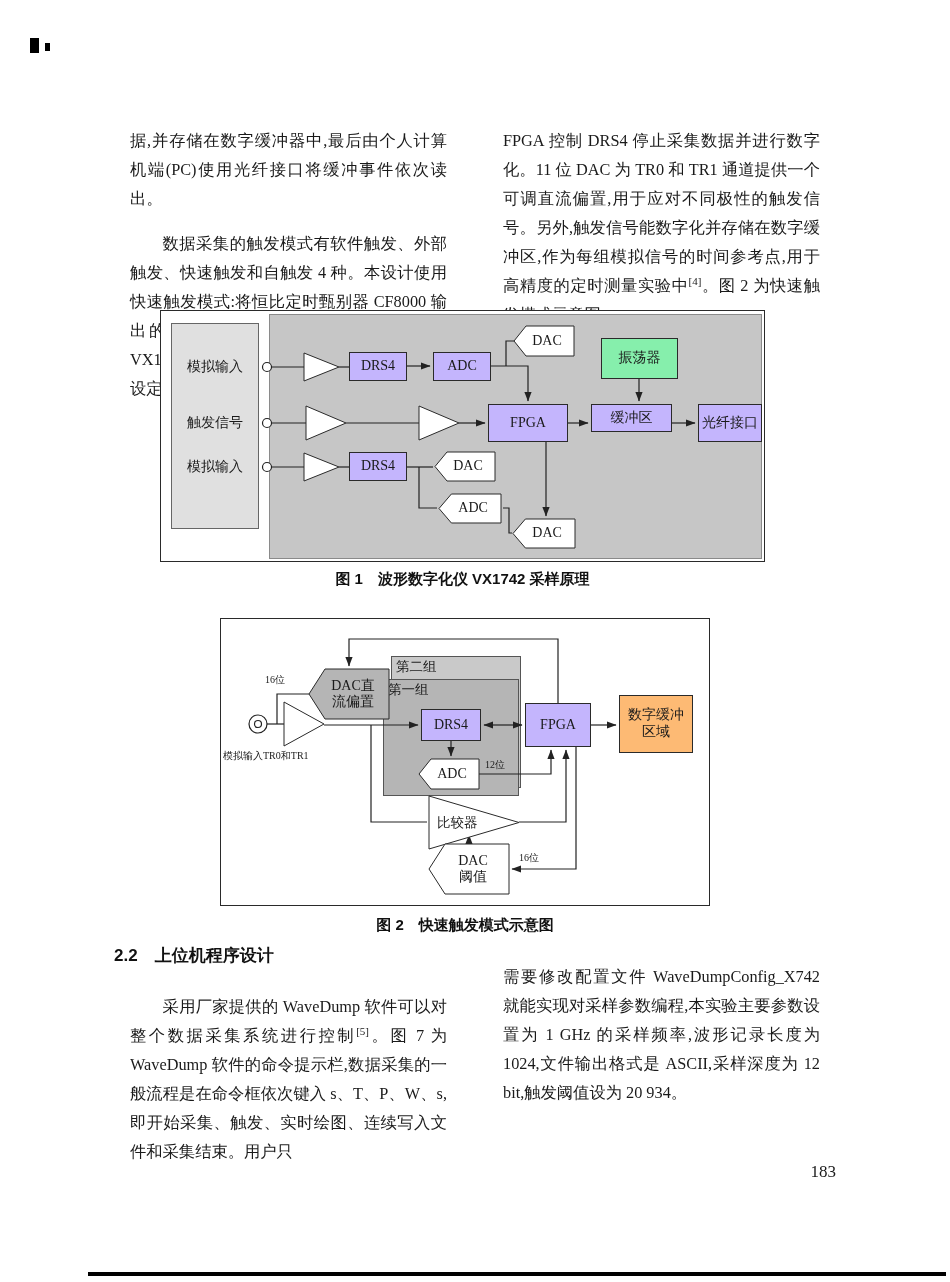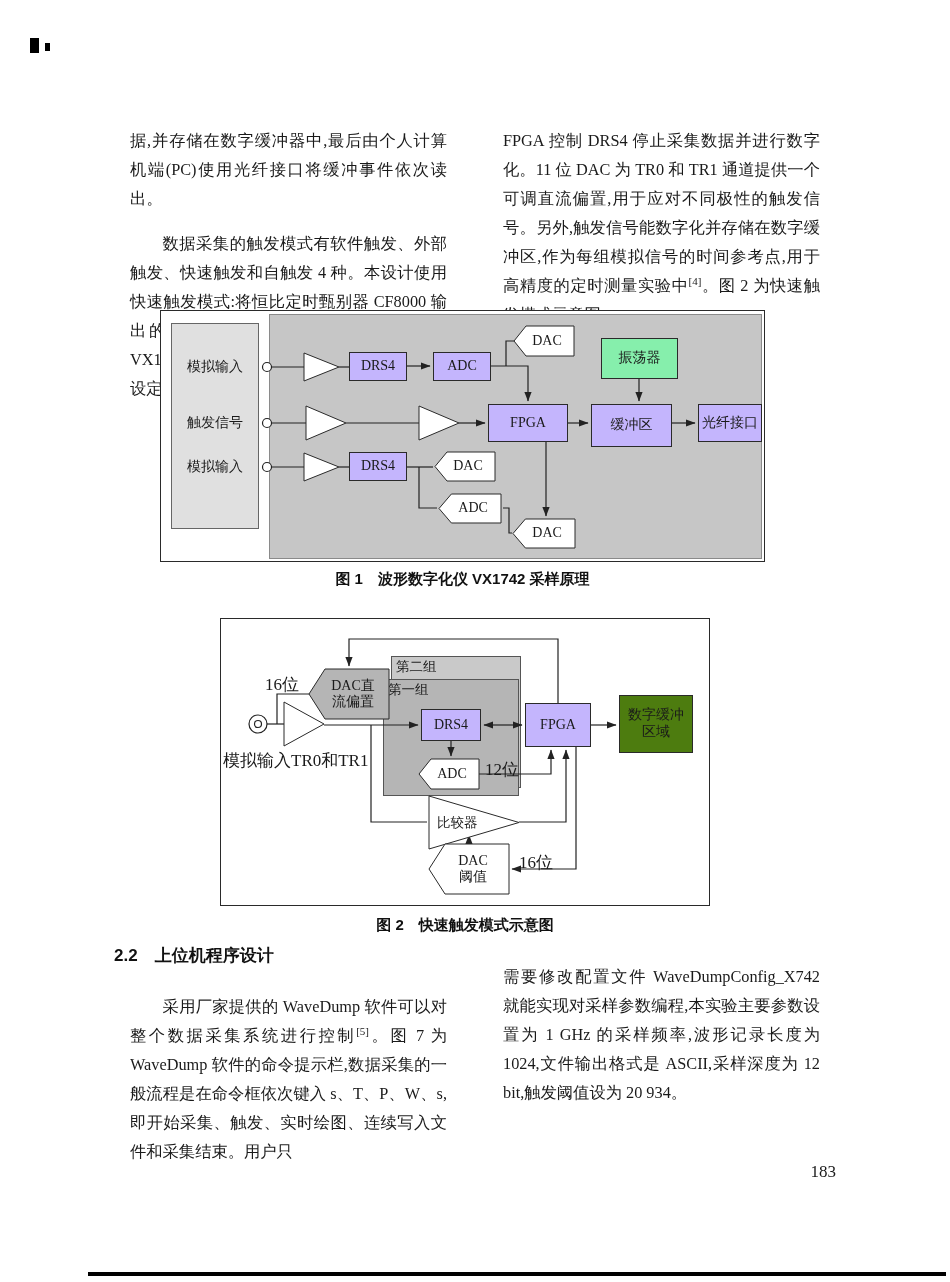--- a/index.html
+++ b/index.html
@@ -12,34 +12,34 @@
   sup{font-size:11px;line-height:0}
   .sec-head{position:absolute;font-weight:bold;font-size:17px;
             font-family:"Liberation Sans","DejaVu Sans",sans-serif;color:#111}
   .caption{position:absolute;text-align:center;font-weight:bold;font-size:15px;
            font-family:"Liberation Sans","DejaVu Sans",sans-serif;color:#111}
   .fig{position:absolute;border:1px solid #2a2a2a;background:#fff}
   .fig .wires{position:absolute;left:0;top:0;z-index:5}
   .node{position:absolute;border:1px solid #2a2a2a;background:#c4b5fd;display:flex;flex-direction:column;
         align-items:center;justify-content:center;font-size:14px;line-height:1.2;z-index:10;text-align:center}
   .node.dgray{background:#86efac}
-  .node.lgray{background:#4d7c0f}
+  .node.lgray{background:#fdba74}
   .panel{position:absolute;background:#c6c6c6;border:1px solid #8a8a8a;z-index:1}
   .leftbox{position:absolute;background:#e0e0e0;border:1px solid #666;z-index:2}
   .llab{position:absolute;z-index:3;font-size:14px;width:88px;left:10px;text-align:center}
   .grp{position:absolute;border:1px solid #555;z-index:2}
   .grplab{position:absolute;z-index:6;font-size:13.5px}
   .pent,.tri{position:absolute;z-index:10}
   .pent svg,.tri svg{position:absolute;left:0;top:0;width:100%;height:100%;overflow:visible}
   .pent polygon,.tri polygon{fill:#fff;stroke:#2a2a2a;stroke-width:1;vector-effect:non-scaling-stroke}
   .pent.lgray polygon{fill:#b5b5b5}
   .pent .lbl{position:absolute;inset:0;display:flex;flex-direction:column;align-items:center;
              justify-content:center;font-size:14px;line-height:1.15;padding-left:10%}
   .tri .lbl{position:absolute;left:8px;top:0;bottom:0;display:flex;align-items:center;font-size:13.5px}
-  .freelab{position:absolute;z-index:11;font-size:17px}
+  .freelab{position:absolute;z-index:11;font-size:10px}
   .pagenum{position:absolute;font-size:17px;text-align:right;width:100px}
   .artifact{position:absolute;background:#000;z-index:20}
 </style>
 </head>
 <body>
 
 <div class="col" style="left:114px;top:110px">
   <p>据,并存储在数字缓冲器中,最后由个人计算机端(PC)使用光纤接口将缓冲事件依次读出。</p>
   <p class="ind">数据采集的触发模式有软件触发、外部触发、快速触发和自触发 4 种。本设计使用快速触发模式:将恒比定时甄别器 CF8000 输出的核电子学插件（NIM）信号输入到 VX1742 的 TR0 和 TR1 通道,当该信号超过设定阈值时,</p>
 </div>
@@ -111,21 +111,21 @@
 
   <div class="pent" style="left:353px;top:15px;width:60px;height:30px">
     <svg viewBox="0 0 100 100" preserveAspectRatio="none">
         <polygon points="20,0 100,0 100,100 20,100 0,50"></polygon>
       </svg>
     <span class="lbl">DAC</span>
   </div>
 
   <div class="node dgray" style="left:440px;top:27px;width:77px;height:41px">振荡器</div>
   <div class="node" style="left:327px;top:93px;width:80px;height:38px">FPGA</div>
-  <div class="node" style="left:430px;top:93px;width:81px;height:43px">缓冲区</div>
+  <div class="node" style="left:430px;top:93px;width:81px;height:28px">缓冲区</div>
   <div class="node" style="left:537px;top:93px;width:64px;height:38px">光纤接口</div>
   <div class="node" style="left:188px;top:141px;width:58px;height:29px">DRS4</div>
 
   <div class="pent" style="left:274px;top:141px;width:60px;height:29px">
     <svg viewBox="0 0 100 100" preserveAspectRatio="none">
         <polygon points="20,0 100,0 100,100 20,100 0,50"></polygon>
       </svg>
     <span class="lbl">DAC</span>
   </div>
   <div class="pent" style="left:278px;top:183px;width:62px;height:29px">

